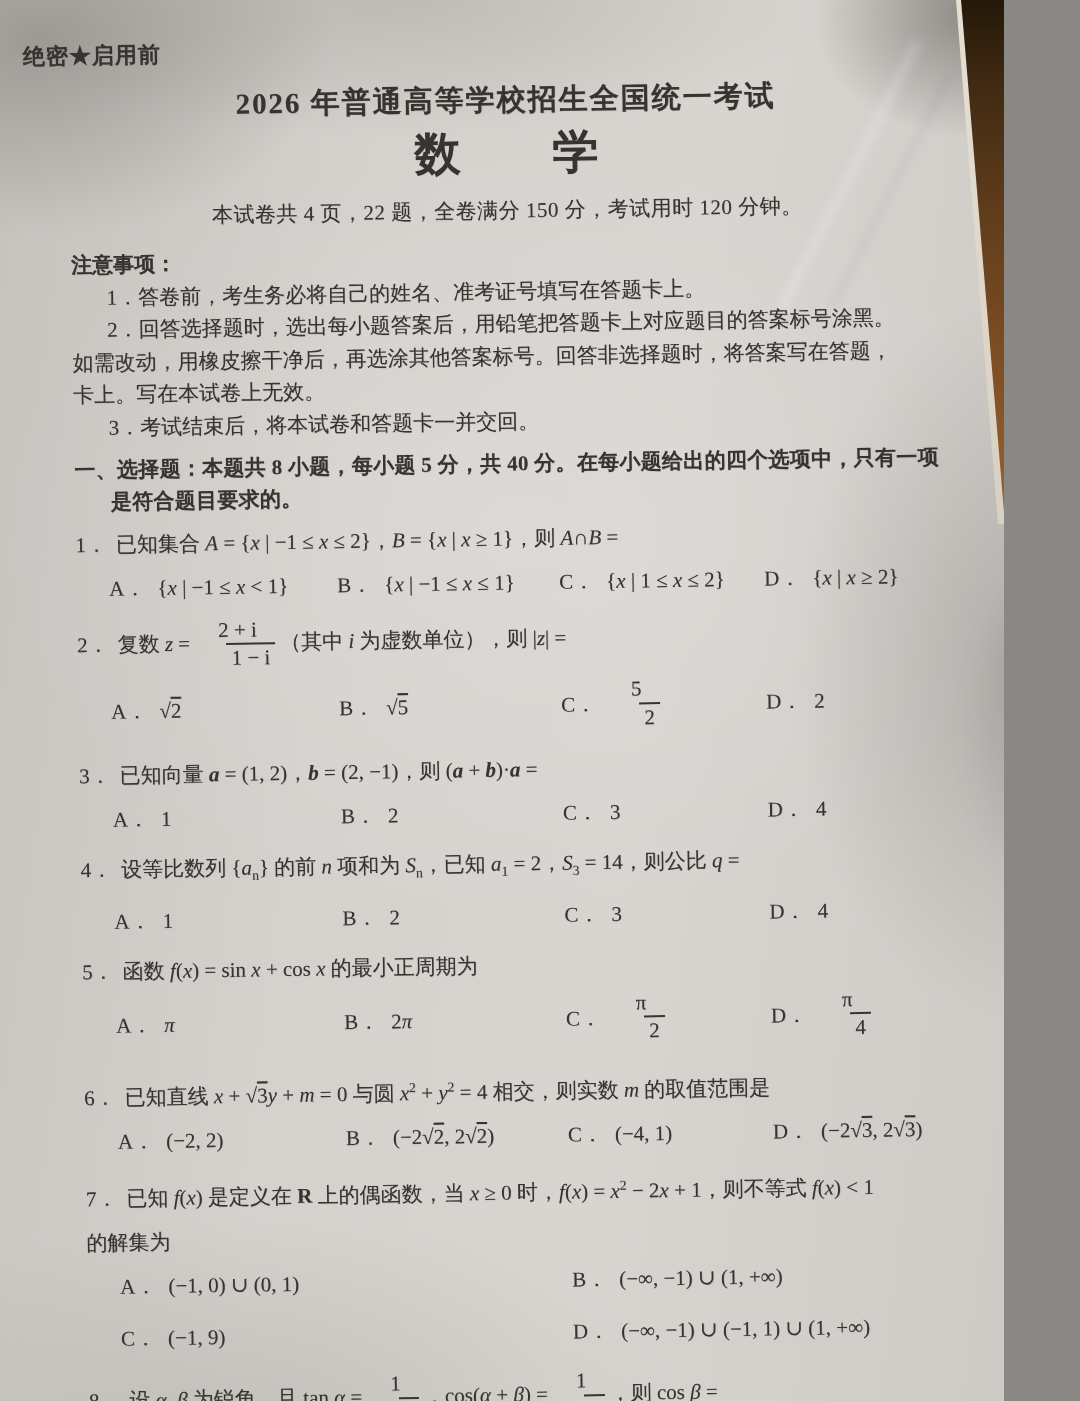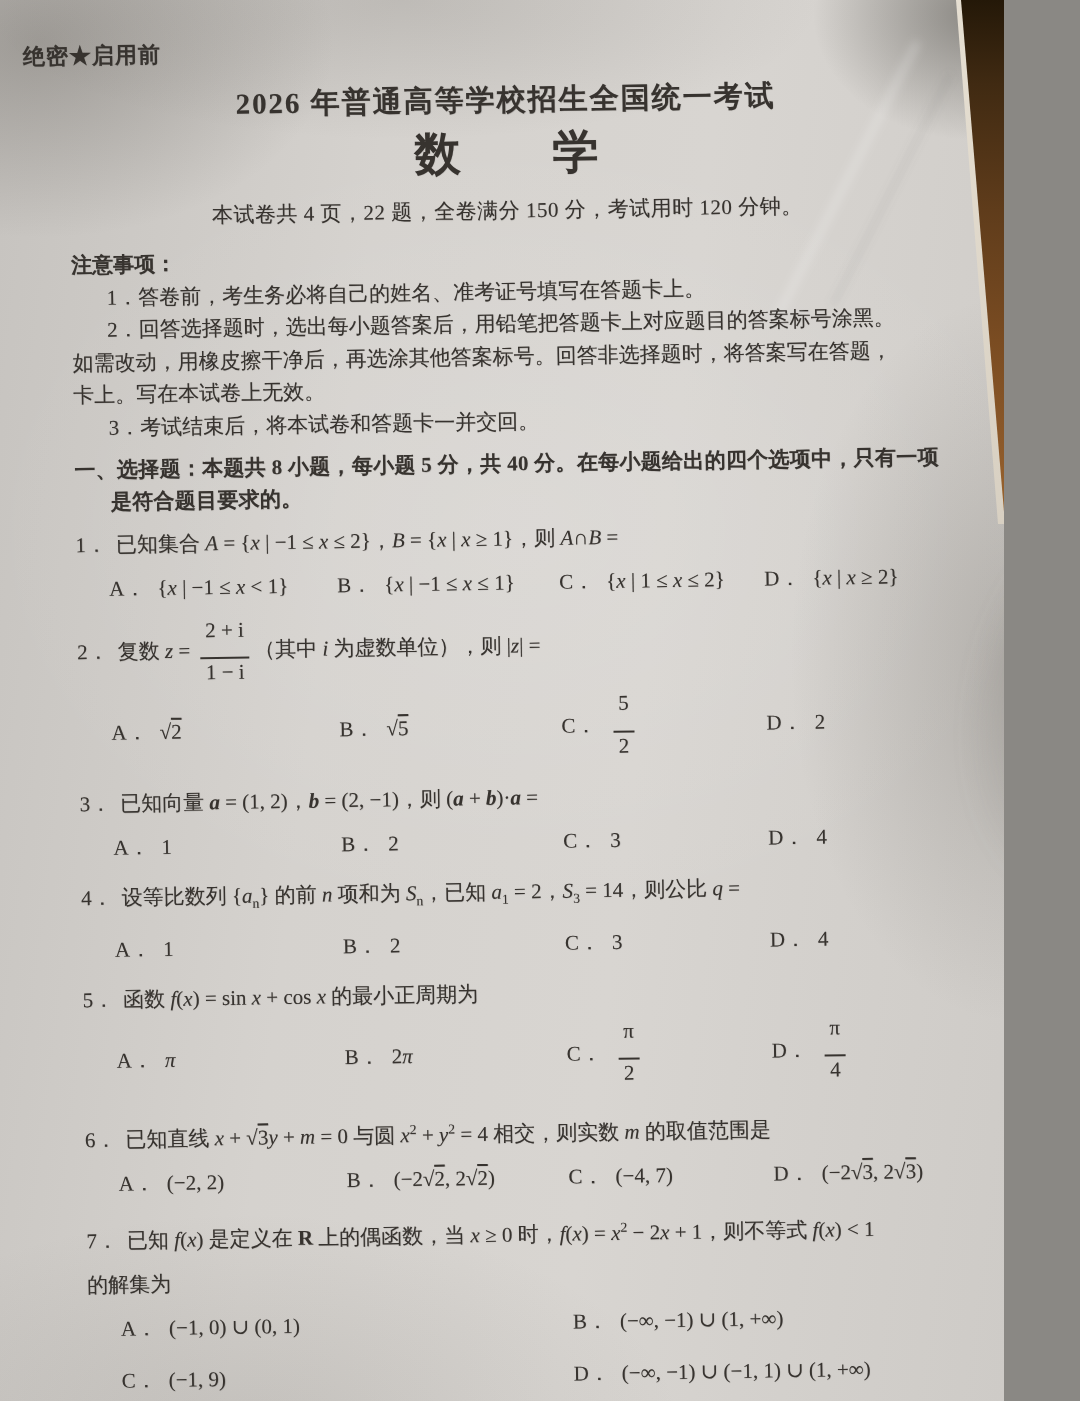--- a/index.html
+++ b/index.html
@@ -72,22 +72,22 @@
   .opt { display:flex; align-items:center; line-height:30px; }
   .olab { margin-right:12px; white-space:nowrap; }
 
   .m  { font-style:italic; }
   .b  { font-style:italic; font-weight:700; }
   .bu { font-weight:700; }
   sup,sub { font-size:.65em; }
   .sqbar { text-decoration:overline; }
   .frac { display:inline-flex; flex-direction:column; align-items:center;
           vertical-align:middle; margin:2px 5px; line-height:1.2; text-align:center; }
-  .frac .num { padding:0 5px 14px; display:block; }
-  .frac .den { padding:1px 5px 0; display:block; border-top:2px solid currentColor; }
+  .frac .num { padding:0 5px 0; display:block; }
+  .frac .den { padding:1px 5px 0; display:block; border-top:2px solid currentColor;margin-left:26px; }
 </style>
 </head>
 <body>
 
 <div class="photo">
   <div class="wood"></div>
   <div class="paper-edge"></div>
   <div class="crease-a"></div>
   <div class="crease-b"></div>
   <div class="shade-mid"></div>
@@ -240,21 +240,21 @@
         <span class="opt">
             <span class="olab">A．</span>
             <span class="obody">(−2, 2)</span>
           </span>
         <span class="opt">
             <span class="olab">B．</span>
             <span class="obody">(−2<span>√<span class="sqbar">2</span></span>, 2<span>√<span class="sqbar">2</span></span>)</span>
           </span>
         <span class="opt">
             <span class="olab">C．</span>
-            <span class="obody">(−4, 7)</span>
+            <span class="obody">(−4, 1)</span>
           </span>
         <span class="opt">
             <span class="olab">D．</span>
             <span class="obody">(−2<span>√<span class="sqbar">3</span></span>, 2<span>√<span class="sqbar">3</span></span>)</span>
           </span>
       </div>
     </div>
 
     <div class="question q7">
       <div class="stem"><span class="qnum">7．</span><span>已知 <span class="m">f</span>(<span class="m">x</span>) 是定义在 <span class="bu">R</span> 上的偶函数，当 <span class="m">x</span> ≥ 0 时，<span class="m">f</span>(<span class="m">x</span>) = <span class="m">x</span><sup>2</sup> − 2<span class="m">x</span> + 1，则不等式 <span class="m">f</span>(<span class="m">x</span>) &lt; 1</span></div>

